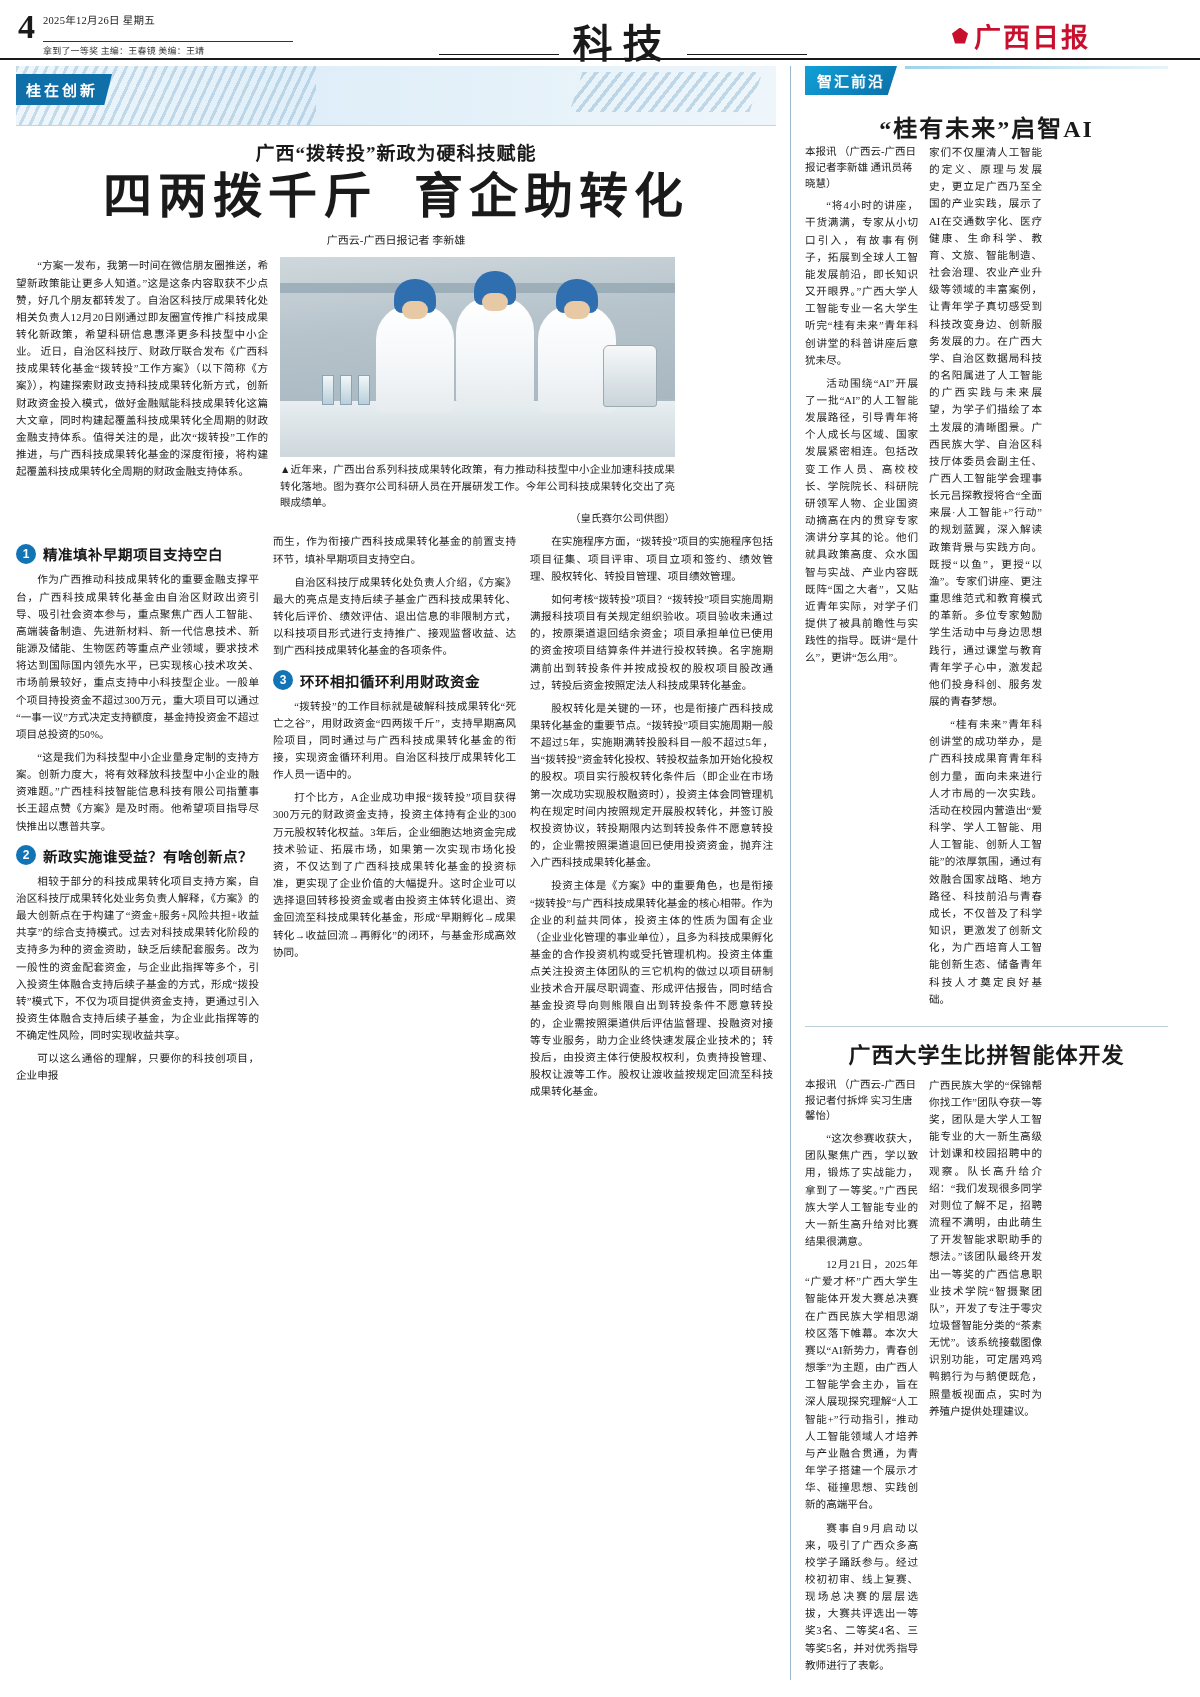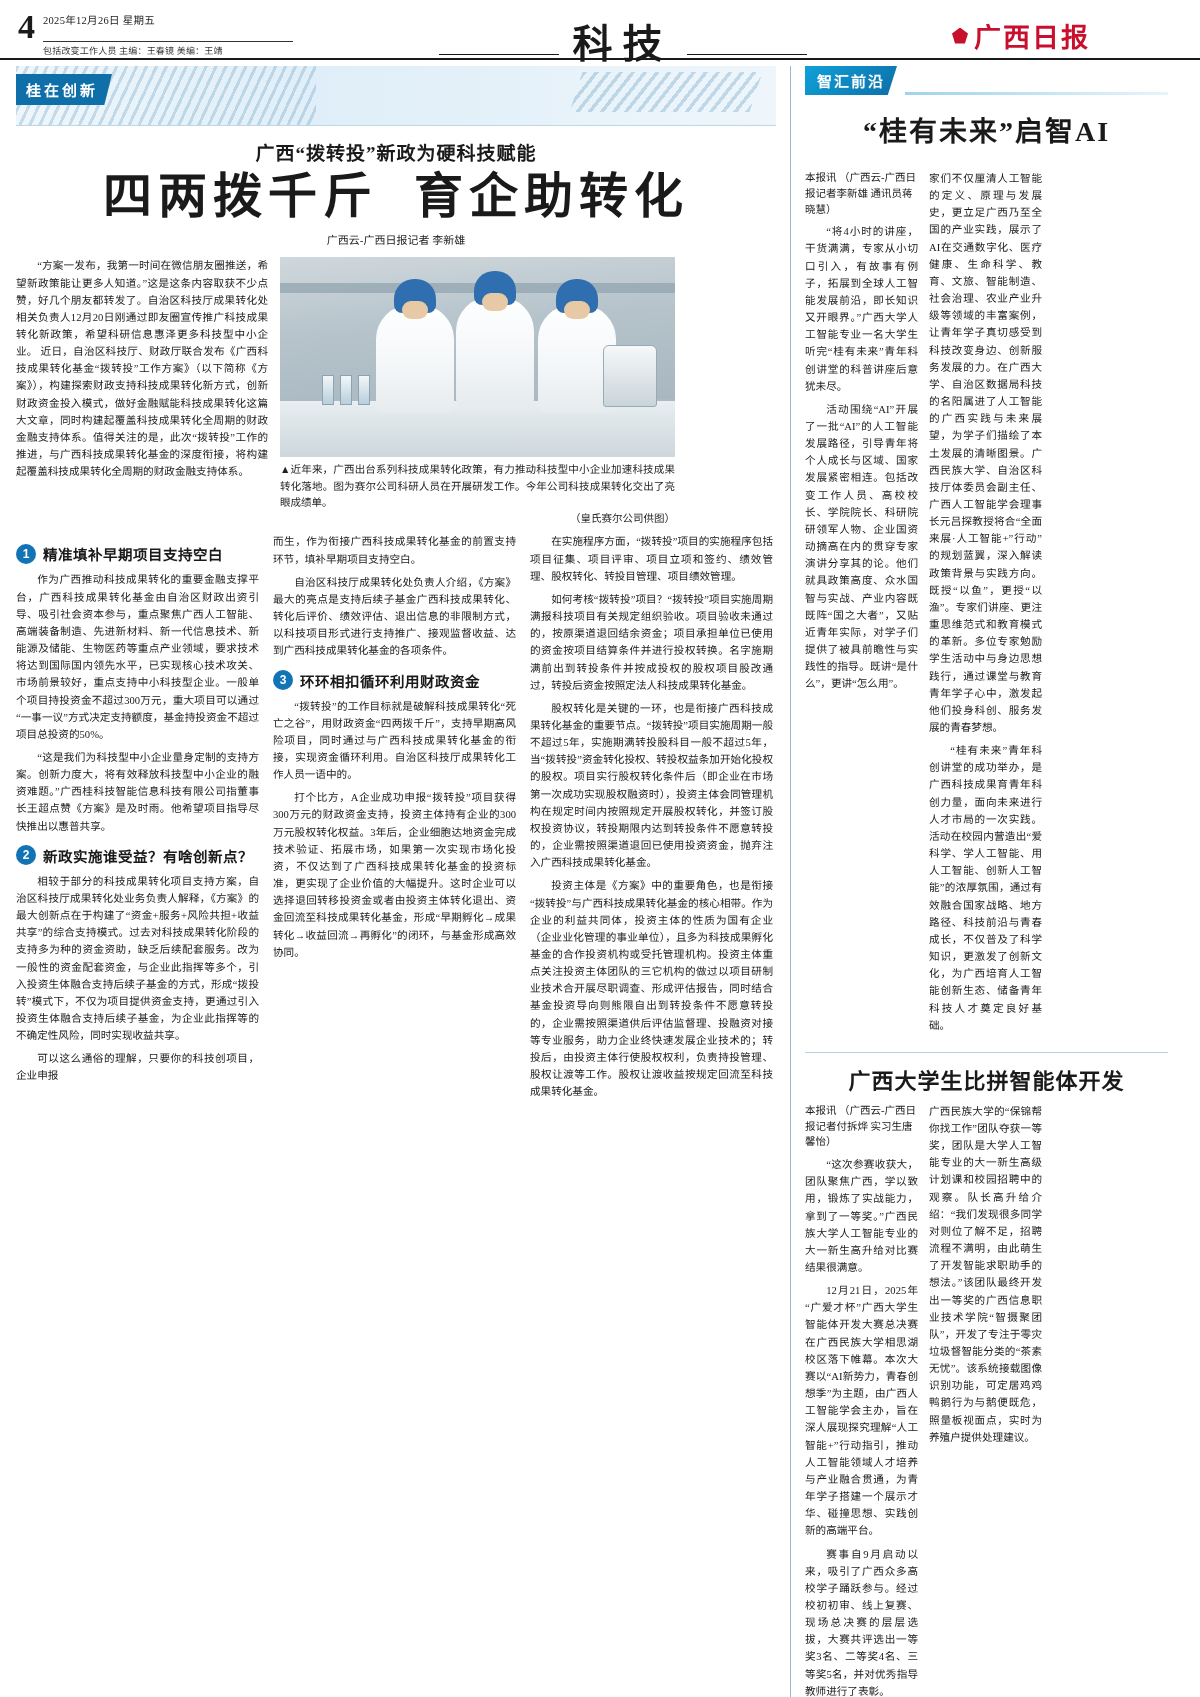--- a/index.html
+++ b/index.html
@@ -278,44 +278,44 @@
     text-align: justify;
     margin: 0 0 6px;
     text-indent: 2em;
     color: #1a1a1a;
   }
   p.body.noindent { text-indent: 0; }
 
   
   .rail-tag {
     display: flex;
-    align-items: flex-end;
+    align-items: flex-start;
     gap: 8px;
     margin-bottom: 14px;
   }
   .rail-badge {
     background: linear-gradient(135deg,#11a0d8,#0b6fa8);
     color: #fff;
     font-size: 15px;
     font-weight: bold;
     letter-spacing: 2px;
     padding: 4px 12px;
     clip-path: polygon(0 0, 100% 0, 90% 100%, 0 100%);
     font-family: "Liberation Sans", sans-serif;
   }
   .rail-line {
     flex: 1; height: 3px;
     background: linear-gradient(90deg,#9fd3ea,#e7f4fa);
   }
   .rail-title {
     text-align: center;
-    font-size: 28px;
+    font-size: 24px;
     font-weight: bold;
     letter-spacing: 2px;
-    margin: 10px 0 21px;
+    margin: 10px 0 0;
   }
   .rail-byline {
     font-size: 10.5px;
     line-height: 1.5;
     margin-bottom: 6px;
   }
   .rail-cols {
     display: flex;
     gap: 11px;
   }
@@ -332,21 +332,21 @@
     margin: 6px 0 8px;
   }
 </style>
 </head>
 <body>
 
 <div class="masthead">
   <div class="page-num">4</div>
   <div class="mh-dateblock">
     <div class="mh-date">2025年12月26日  星期五</div>
-    <div class="mh-credits">包括改变工作人员  主编：王春镜  美编：王靖</div>
+    <div class="mh-credits">拿到了一等奖  主编：王春镜  美编：王靖</div>
   </div>
   <div class="mh-center">
     <span class="rule-l"></span>
     <span class="mh-section">科技</span>
     <span class="rule-r"></span>
   </div>
   <div class="mh-right">
     <span class="brand">
       <span class="brand-mark"></span>
       <span class="brand-name">广西日报</span>

